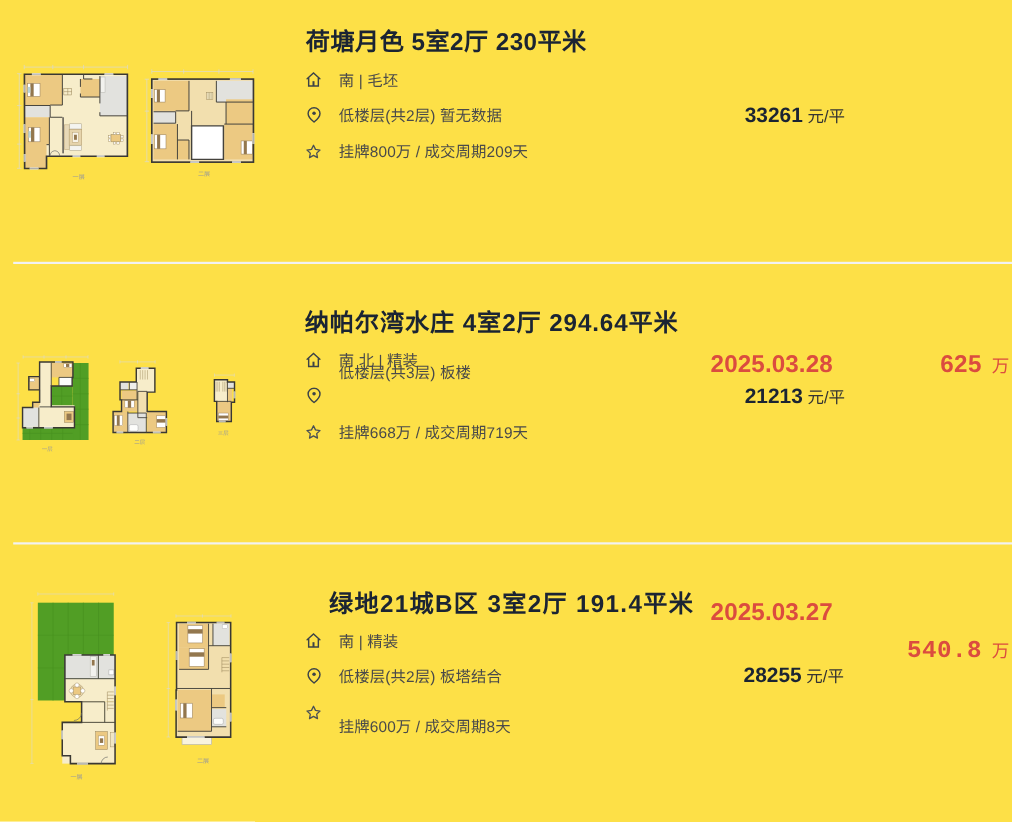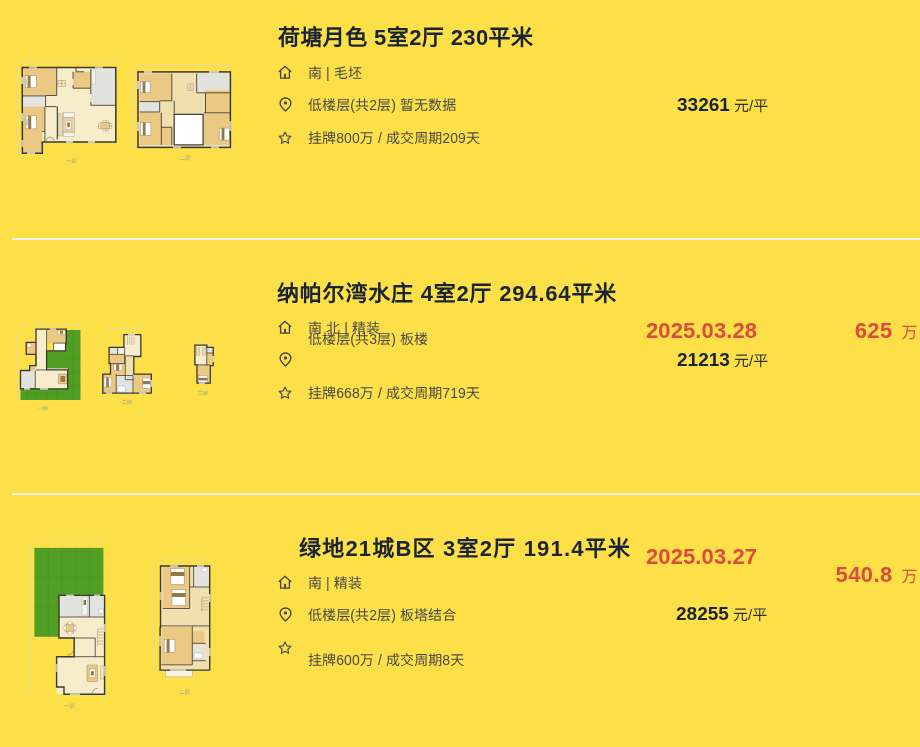--- a/index.html
+++ b/index.html
@@ -696,15 +696,15 @@
   </svg>
 
   <svg class="abs" style="left:278px;top:641px;" width="14" height="14" viewBox="0 0 14 14">
     <path d="M7 1.1 L8.8 4.8 L12.9 5.4 L9.9 8.2 L10.6 12.3 L7 10.3 L3.4 12.3 L4.1 8.2 L1.1 5.4 L5.2 4.8 Z" fill="none" stroke="#4a4f54" stroke-width="1.2" stroke-linejoin="round"></path>
   </svg>
 
   <div class="abs date" style="left:646px;top:544px;">2025.03.27</div>
 
   <div class="abs unit" style="left:676px;top:603px;"><b>28255</b> 元/平</div>
 
-  <div class="abs price" style="left:760px;top:562px;width:158px;">540.8<span class="wan">万</span></div>
+  <div class="abs price" style="left:760px;top:578px;width:158px;font-family:Liberation Mono, monospace;">540.8<span class="wan">万</span></div>
 
 </div>
 
 </body></html>

